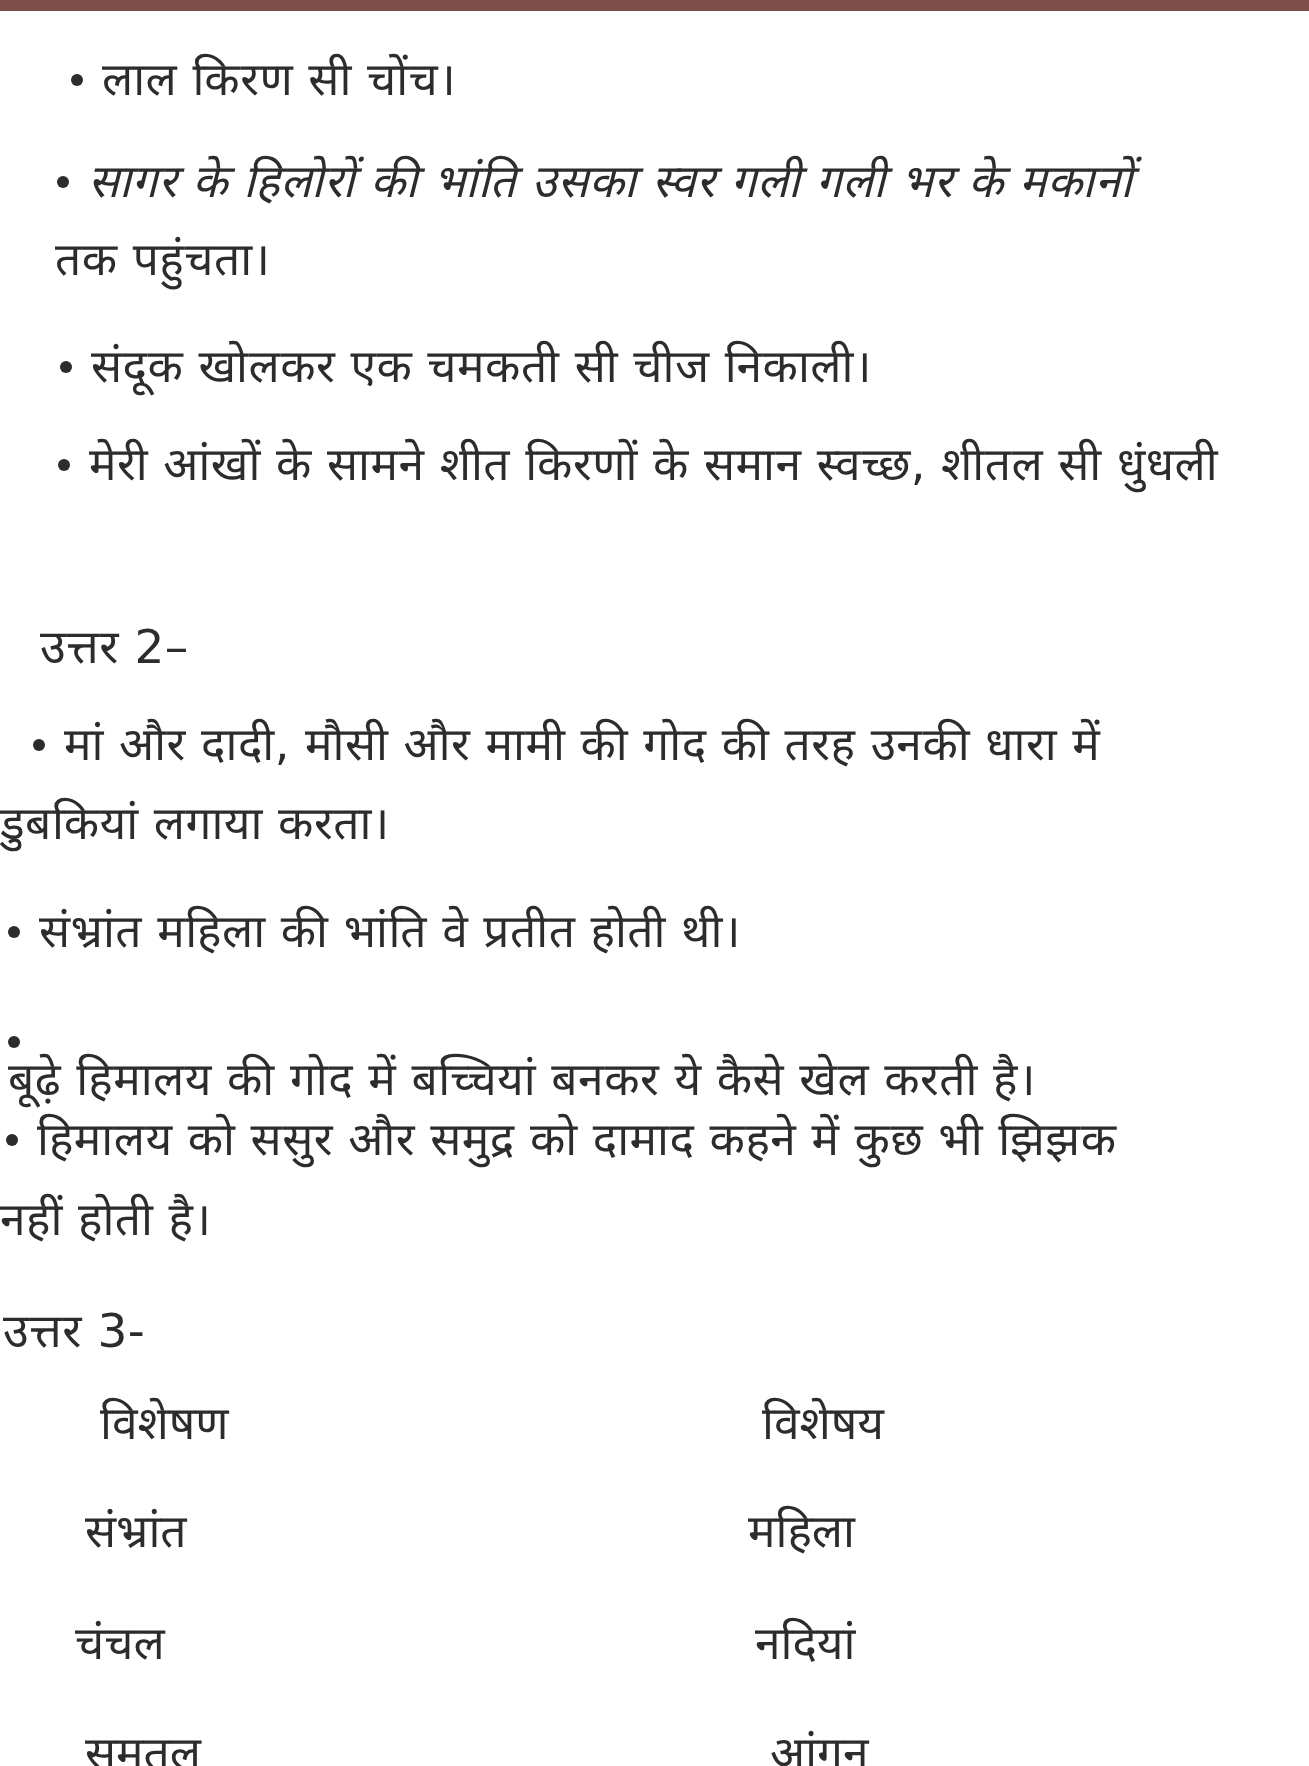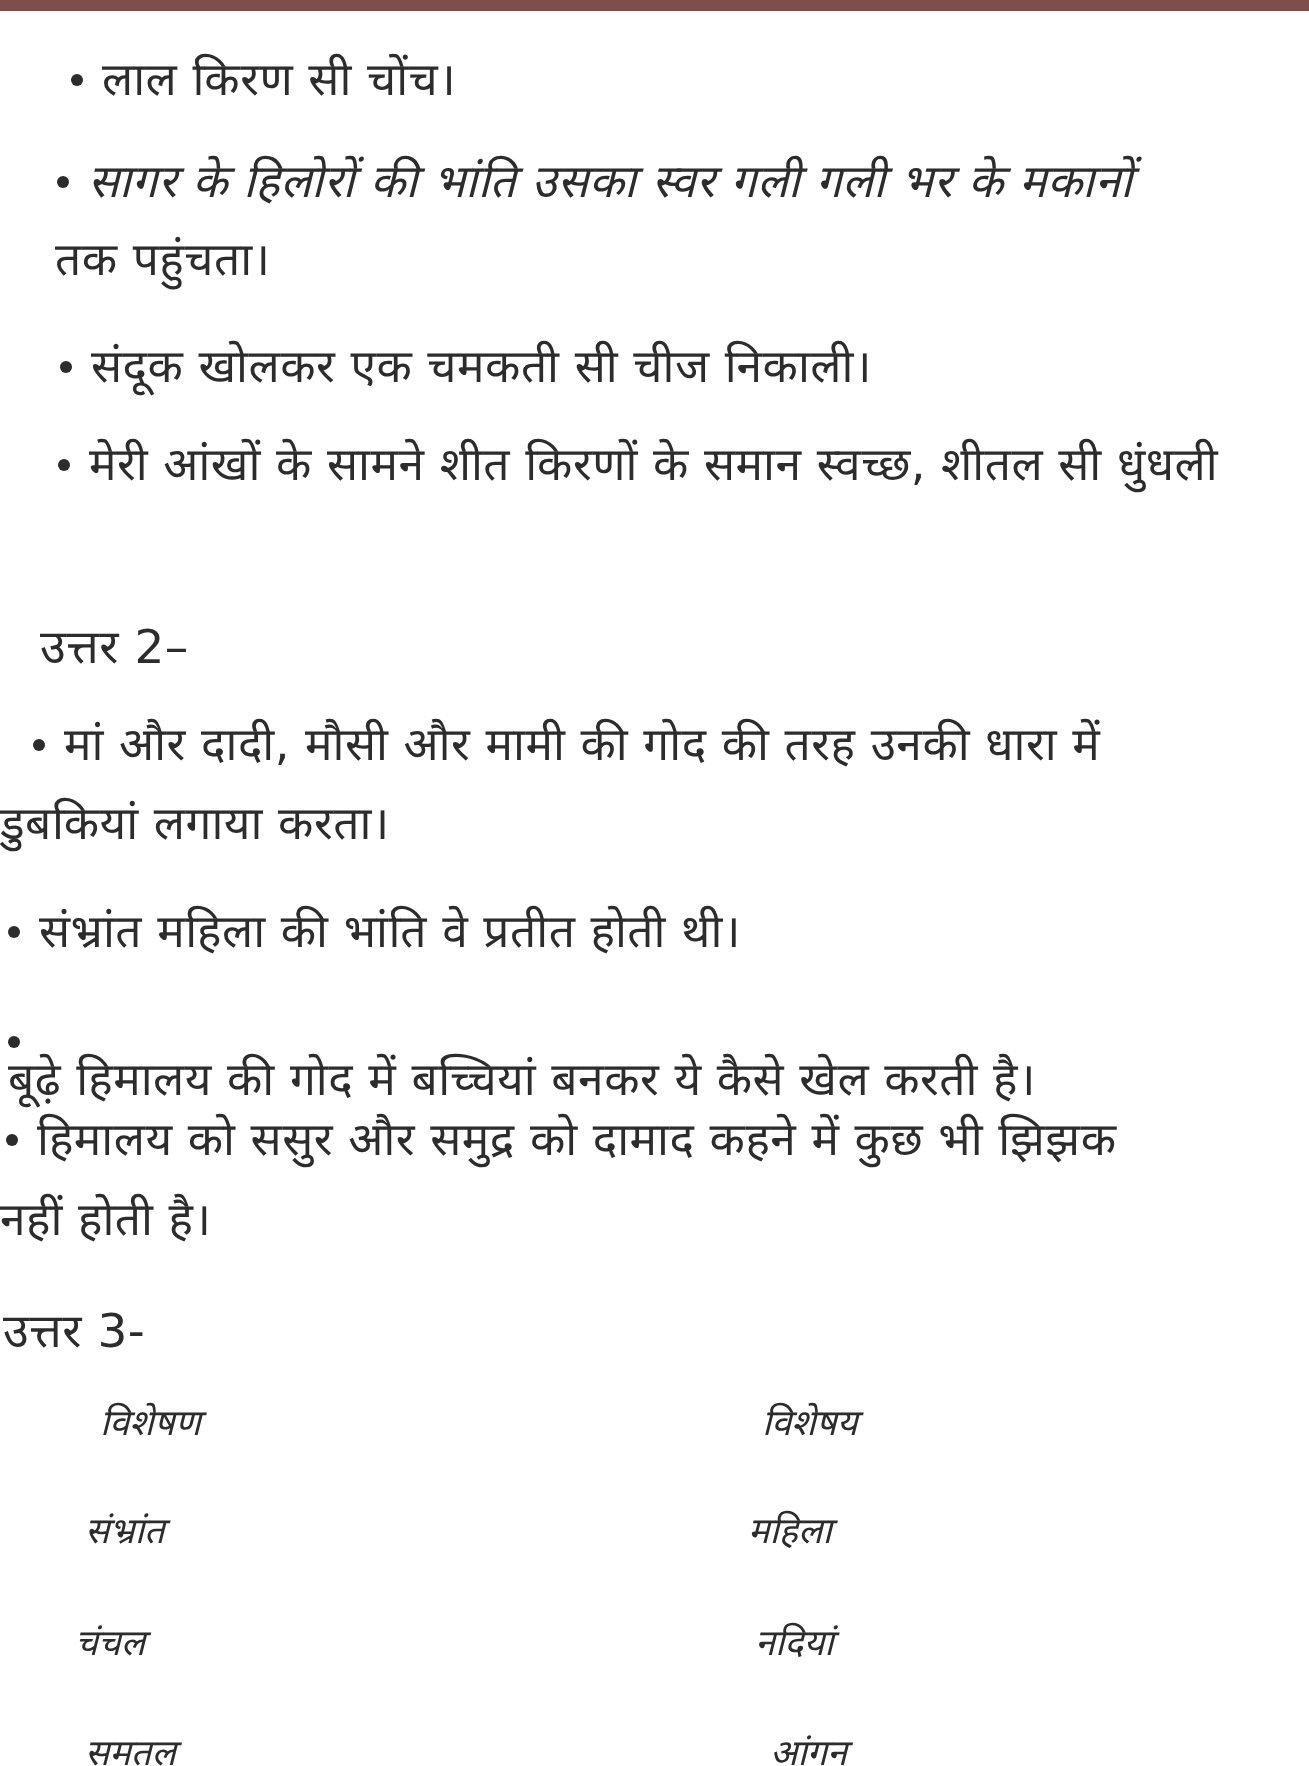--- a/index.html
+++ b/index.html
@@ -28,21 +28,21 @@
   .bline { display: flex; align-items: flex-start; }
   .dot {
     flex: 0 0 auto;
     width: 12px; height: 12px;
     border-radius: 50%;
     background: #2c2c2c;
     margin-top: 26px;
     margin-right: 19px;
   }
   .heading { font-size: 47px; }
-  .cell { position: absolute; font-size: 36px; line-height: 62px; white-space: nowrap; font-style: italic; }
+  .cell { position: absolute; font-size: 46px; line-height: 62px; white-space: nowrap; }
 </style>
 </head>
 <body>
 
 <div class="page">
 
   <div class="topbar"></div>
 
   <div class="line bline" style="left:71px; top:48px;">
     <span class="dot"></span>

